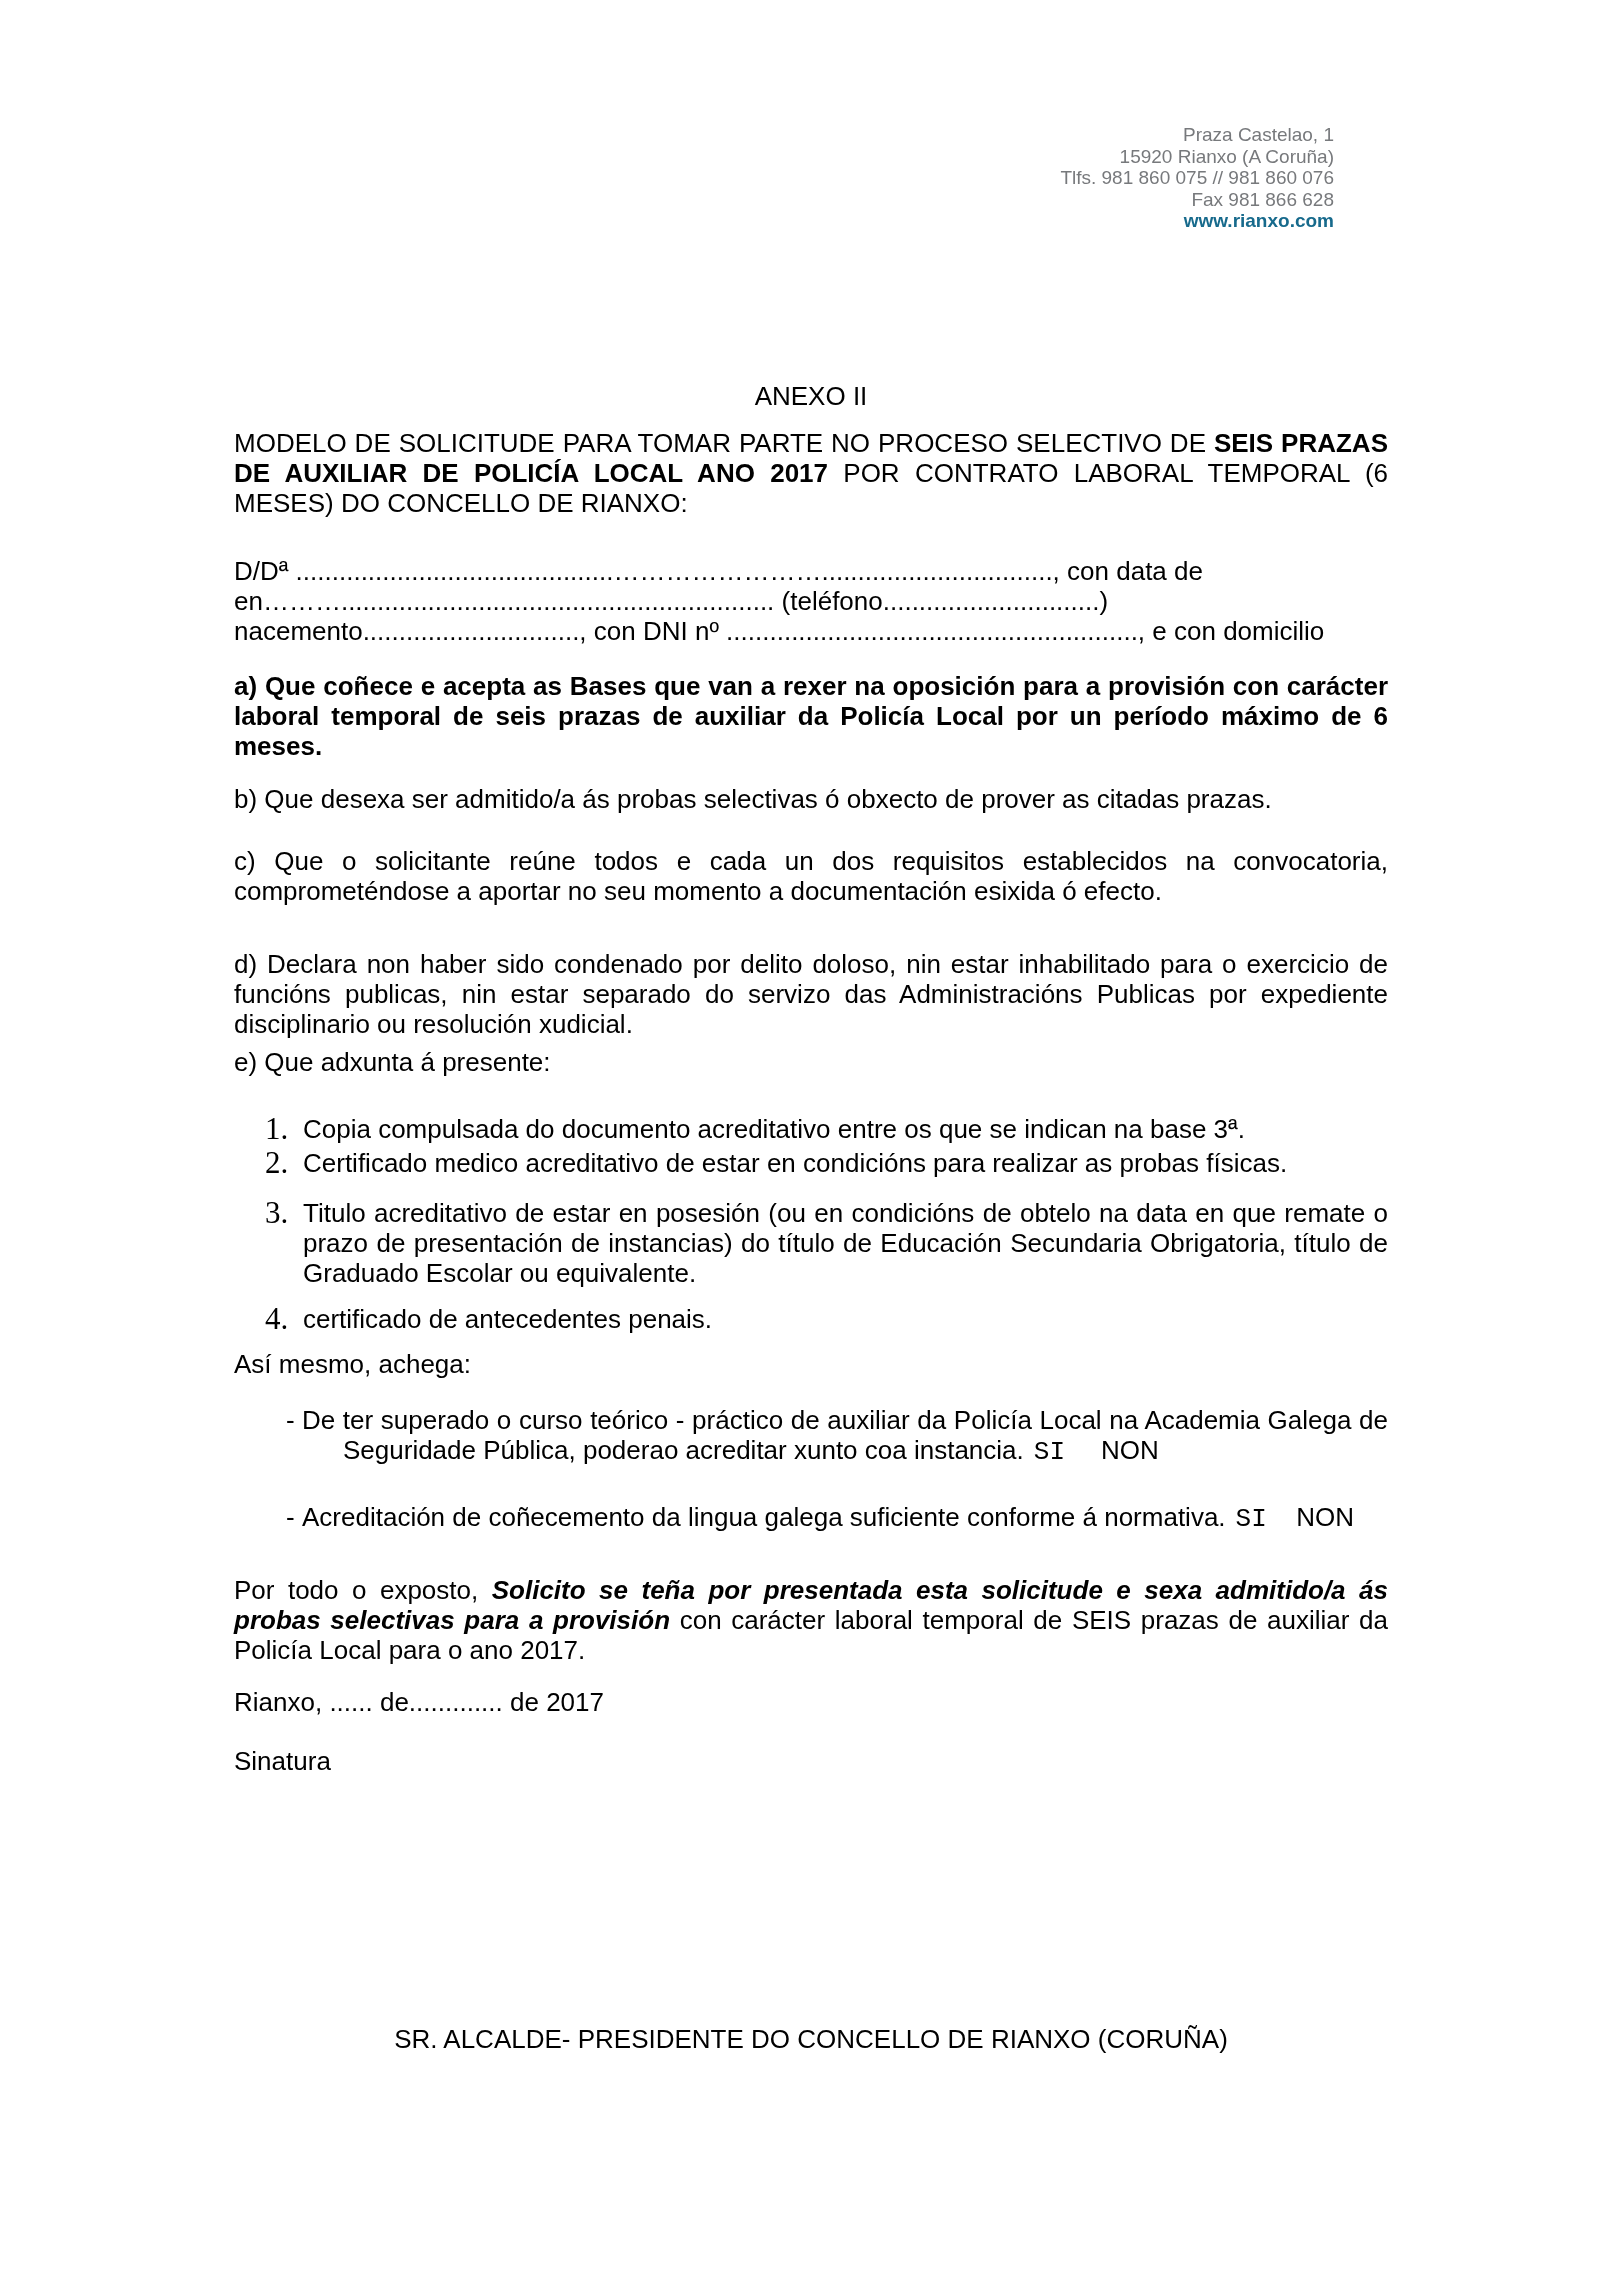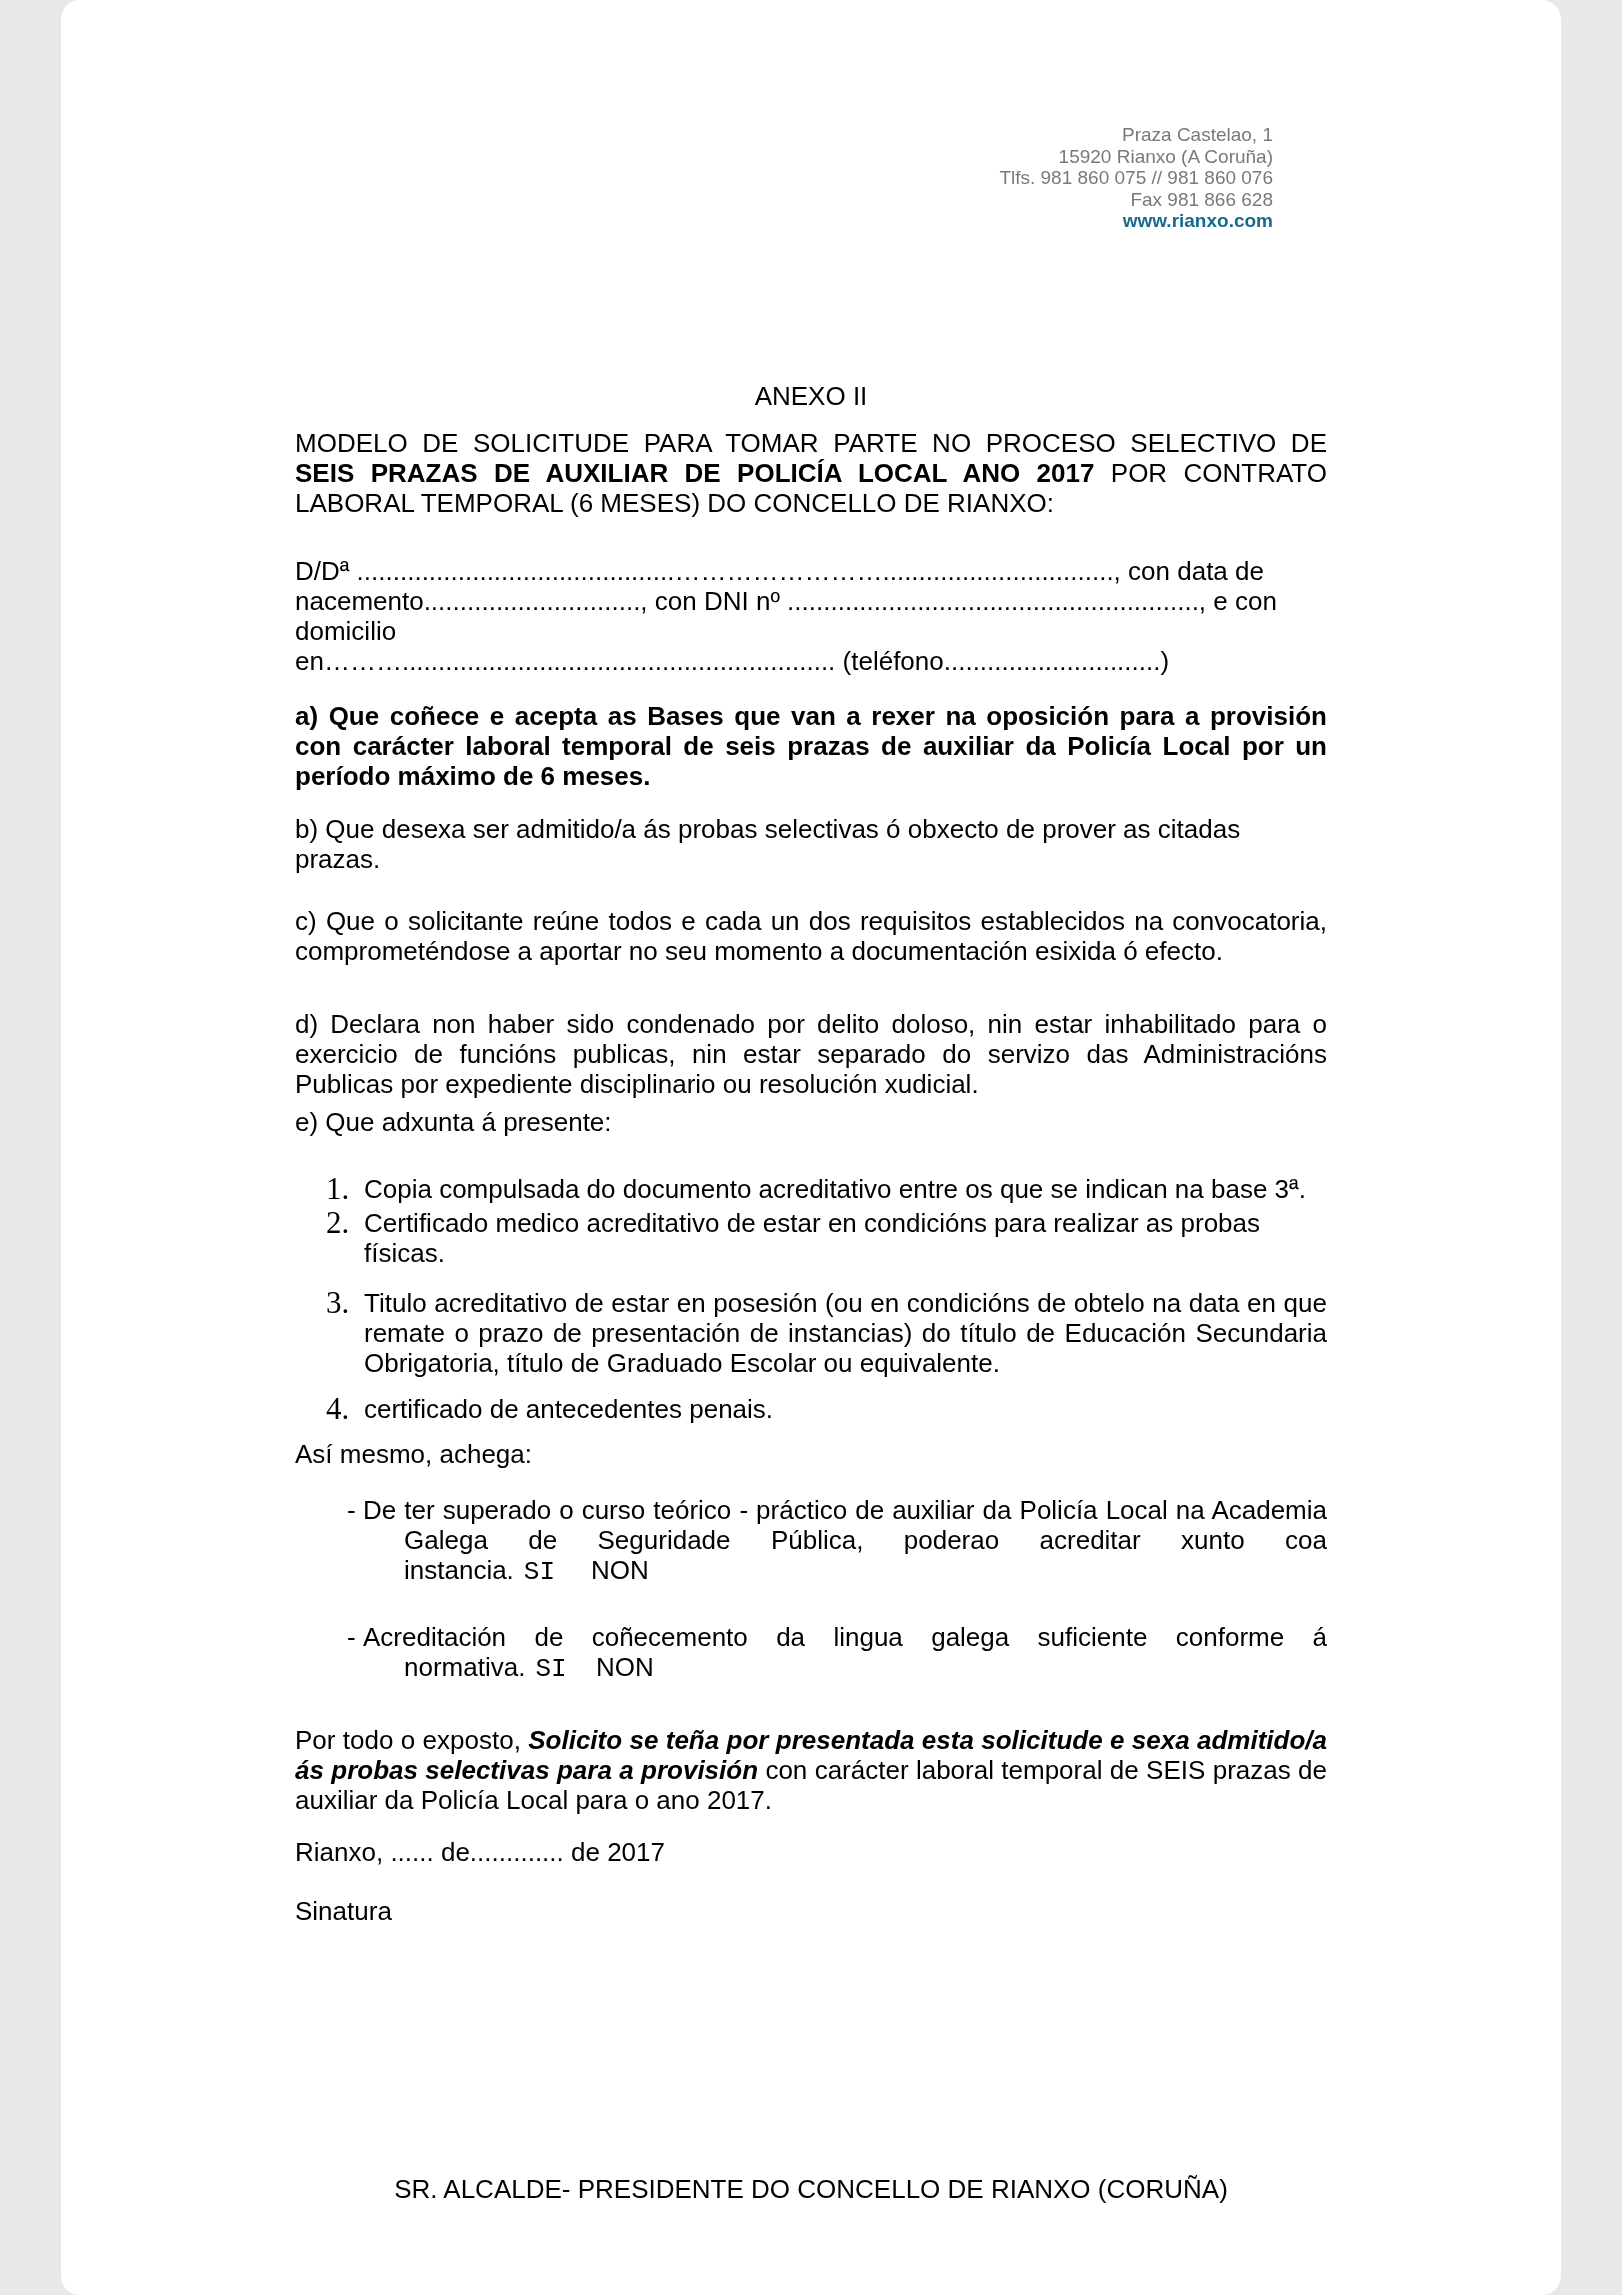--- a/index.html
+++ b/index.html
@@ -1,28 +1,27 @@
 <!DOCTYPE html>
 <html style="font-size:10.5px"><head>
 <meta charset="utf-8">
 <style>
   html,body { margin:0; padding:0; background:#e8e8e8; }
   .page {
     position:relative;
-    width:1500px; height:2295px;
+    width:1622px; height:2295px;
     margin:0 auto;
     background:#ffffff;
     box-sizing:border-box;
     padding:0 234px 0 234px;
     font-family:"Liberation Sans", sans-serif;
     font-size:26px;
     line-height:30px;
     color:#000000;
     overflow:hidden;
-    border-radius:19px;
   }
   .hdr {
     margin-top:124px;
     margin-right:54px;
     text-align:right;
     font-size:19px;
     line-height:21.6px;
     color:#77797c;
   }
   .hdr .site { color:#176a8c; font-weight:bold; }
@@ -77,22 +76,22 @@
     <div>Fax 981 866 628</div>
     <div class="site">www.rianxo.com</div>
   </div>
 
   <div class="title">ANEXO II</div>
 
   <p class="p-intro" style="margin:17px 0 0 0;"><span>MODELO DE SOLICITUDE PARA TOMAR PARTE NO PROCESO SELECTIVO DE </span><span class="b">SEIS PRAZAS DE AUXILIAR DE POLICÍA LOCAL ANO 2017</span><span> POR CONTRATO LABORAL TEMPORAL (6 MESES) DO CONCELLO DE RIANXO:</span></p>
 
   <div class="p-dd">
     <div>D/Dª ............................................……………………................................, con data de</div>
+    <div>en………............................................................ (teléfono..............................)</div>
     <div>nacemento.............................., con DNI nº ........................................................., e con domicilio</div>
-    <div>en………............................................................ (teléfono..............................)</div>
   </div>
 
 
   <p class="pa" style="margin:25.5px 0 0 0;">a) Que coñece e acepta as Bases que van a rexer na oposición para a provisión con carácter laboral temporal de seis prazas de auxiliar da Policía Local por un período máximo de 6 meses.</p>
   <p class="pb" style="margin:23px 0 1px 0;">b) Que desexa ser admitido/a ás probas selectivas ó obxecto de prover as citadas prazas.</p>
   <p class="pc" style="margin:32px 0 0 0;">c) Que o solicitante reúne todos e cada un dos requisitos establecidos na convocatoria, comprometéndose a aportar no seu momento a documentación esixida ó efecto.</p>
   <p class="pd" style="margin:43px 0 0 0;">d) Declara non haber sido condenado por delito doloso, nin estar inhabilitado para o exercicio de funcións publicas, nin estar separado do servizo das Administracións Publicas por expediente disciplinario ou resolución xudicial.</p>
   <p class="pe" style="margin:7.9px 0 0 0;">e) Que adxunta á presente:</p>
 
   <div class="num-item li1">

